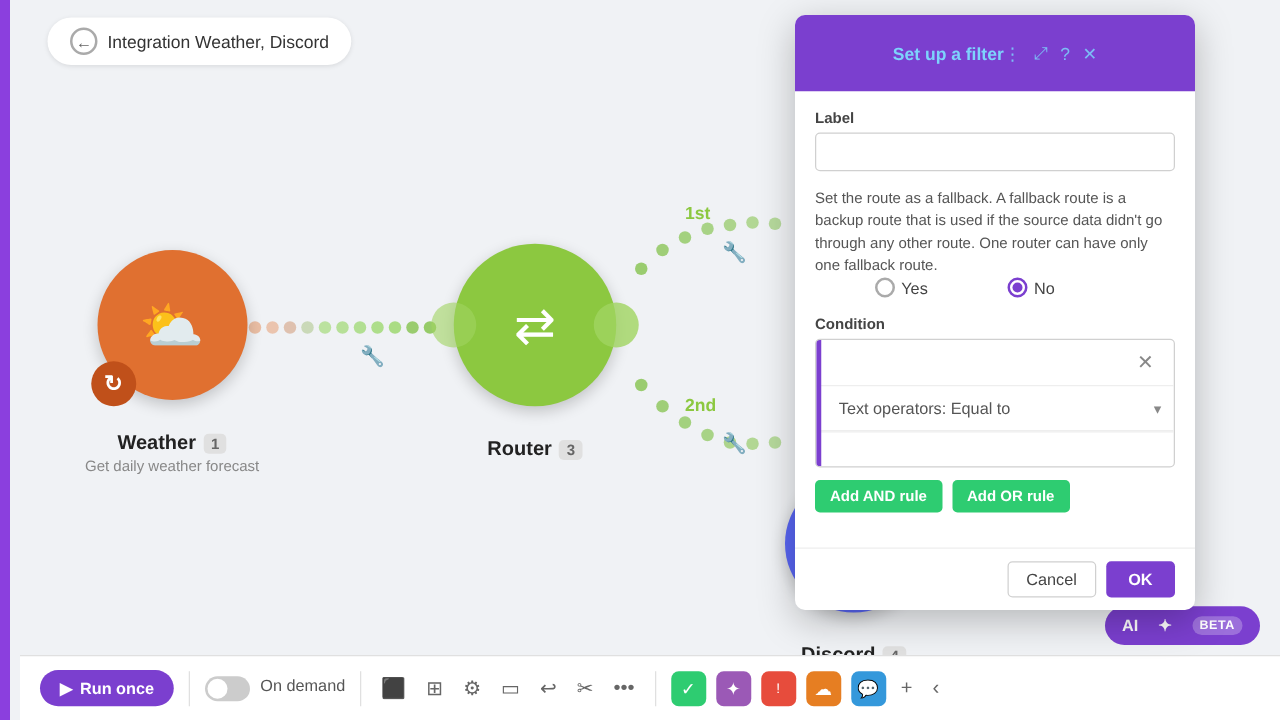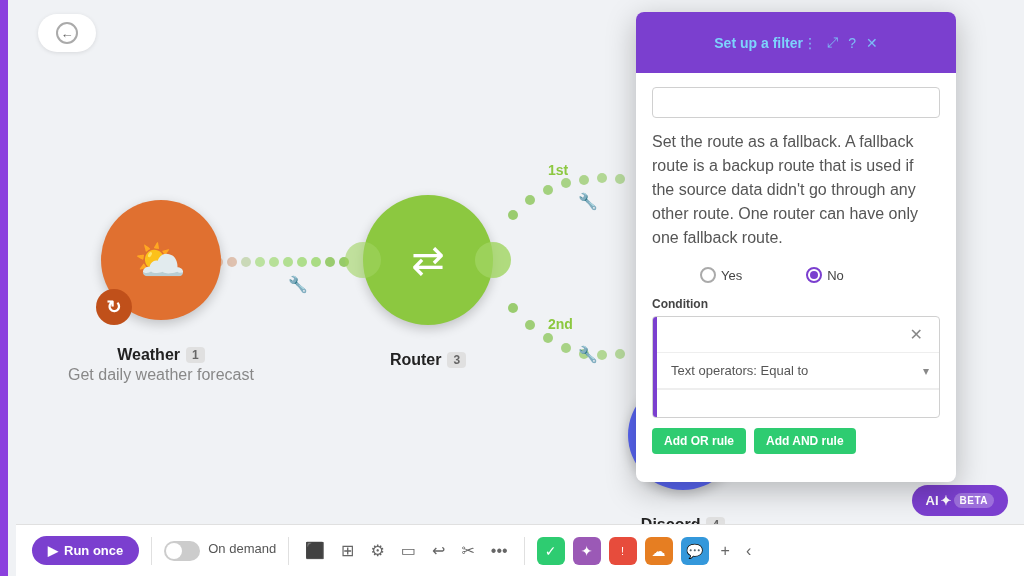--- a/index.html
+++ b/index.html
@@ -108,21 +108,21 @@
     }
     .node-number {
       background: #e0e0e0;
       border-radius: 4px;
       padding: 1px 6px;
       font-size: 12px;
       font-weight: 600;
       color: #666;
     }
     .node-sublabel {
-      font-size: 16px;
+      font-size: 12px;
       color: #888;
       margin-top: 2px;
     }
 
     
     .wrench {
       position: absolute;
       font-size: 16px;
       color: #aaa;
     }
@@ -308,21 +308,21 @@
       background: #7b3fcf;
       color: white;
       border: none;
       border-radius: 20px;
       padding: 8px 14px;
       font-size: 13px;
       font-weight: 700;
       cursor: pointer;
       display: flex;
       align-items: center;
-      gap: 2px;
+      gap: 16px;
     }
     .beta-badge {
       background: rgba(255,255,255,0.25);
       border-radius: 10px;
       padding: 2px 6px;
       font-size: 10px;
       letter-spacing: 0.5px;
     }
 
     
@@ -378,24 +378,24 @@
       width: 100%;
       border: 1px solid #d0d0d0;
       border-radius: 4px;
       padding: 7px 10px;
       font-size: 13px;
       color: #333;
       outline: none;
       margin-bottom: 12px;
     }
     .fallback-text {
-      font-size: 16px;
+      font-size: 12px;
       color: #555;
       line-height: 1.5;
-      margin-bottom: 17px;
+      margin-bottom: 1px;
     }
     .radio-group {
       display: flex;
       gap: 16px;
       align-items: center;
       margin-bottom: 14px;
     }
     .radio-item {
       display: flex;
       align-items: center;
@@ -567,20 +567,21 @@
     <circle cx="522" cy="325" r="5" fill="#90c860" opacity="0.85"></circle>
     <circle cx="540" cy="338" r="5" fill="#90c860" opacity="0.8"></circle>
     <circle cx="558" cy="348" r="5" fill="#90c860" opacity="0.75"></circle>
     <circle cx="576" cy="354" r="5" fill="#90c860" opacity="0.7"></circle>
     <circle cx="594" cy="355" r="5" fill="#90c860" opacity="0.65"></circle>
     <circle cx="612" cy="354" r="5" fill="#90c860" opacity="0.6"></circle>
   </svg>
 
   <div class="breadcrumb-bar">
     <div class="breadcrumb-back">←</div>
+    <span class="breadcrumb-text">Integration Weather, Discord</span>
   </div>
 
   <div class="node-weather">
     <div class="weather-circle">
       <span class="weather-icon">⛅</span>
       <div class="weather-badge-circle">↻</div>
     </div>
     <div class="node-label">
       <span>Weather</span>
       <span class="node-number">1</span>
@@ -666,20 +667,21 @@
         <div class="modal-header-icons">
           <span class="modal-header-icon">⋮</span>
           <span class="modal-header-icon">⤢</span>
           <span class="modal-header-icon">?</span>
           <span class="modal-header-icon">✕</span>
         </div>
       </div>
 
       <div class="modal-body">
         
+        <div class="form-label">Label</div>
         <input class="form-input" type="text" style="">
 
         
         <p class="fallback-text">Set the route as a fallback. A fallback route is a backup route that is used if the source data didn't go through any other route. One router can have only one fallback route.</p>
 
         
         <div class="radio-group">
           <div class="radio-item">
             <div class="radio-circle"></div>
             <span>Yes</span>
@@ -709,21 +711,25 @@
                 <span class="select-arrow">▾</span>
               </div>
             </div>
             
             <input class="condition-value-input" type="text" style="">
           </div>
         </div>
 
         
         <div class="rule-buttons">
+          <button class="rule-btn">Add AND rule</button>
           <button class="rule-btn">Add OR rule</button>
-          <button class="rule-btn">Add AND rule</button>
         </div>
       </div>
 
+      <div class="modal-footer">
+        <button class="cancel-btn">Cancel</button>
+        <button class="ok-btn">OK</button>
+      </div>
     </div>
   </div>
 
 </div>
 
 </body></html>

